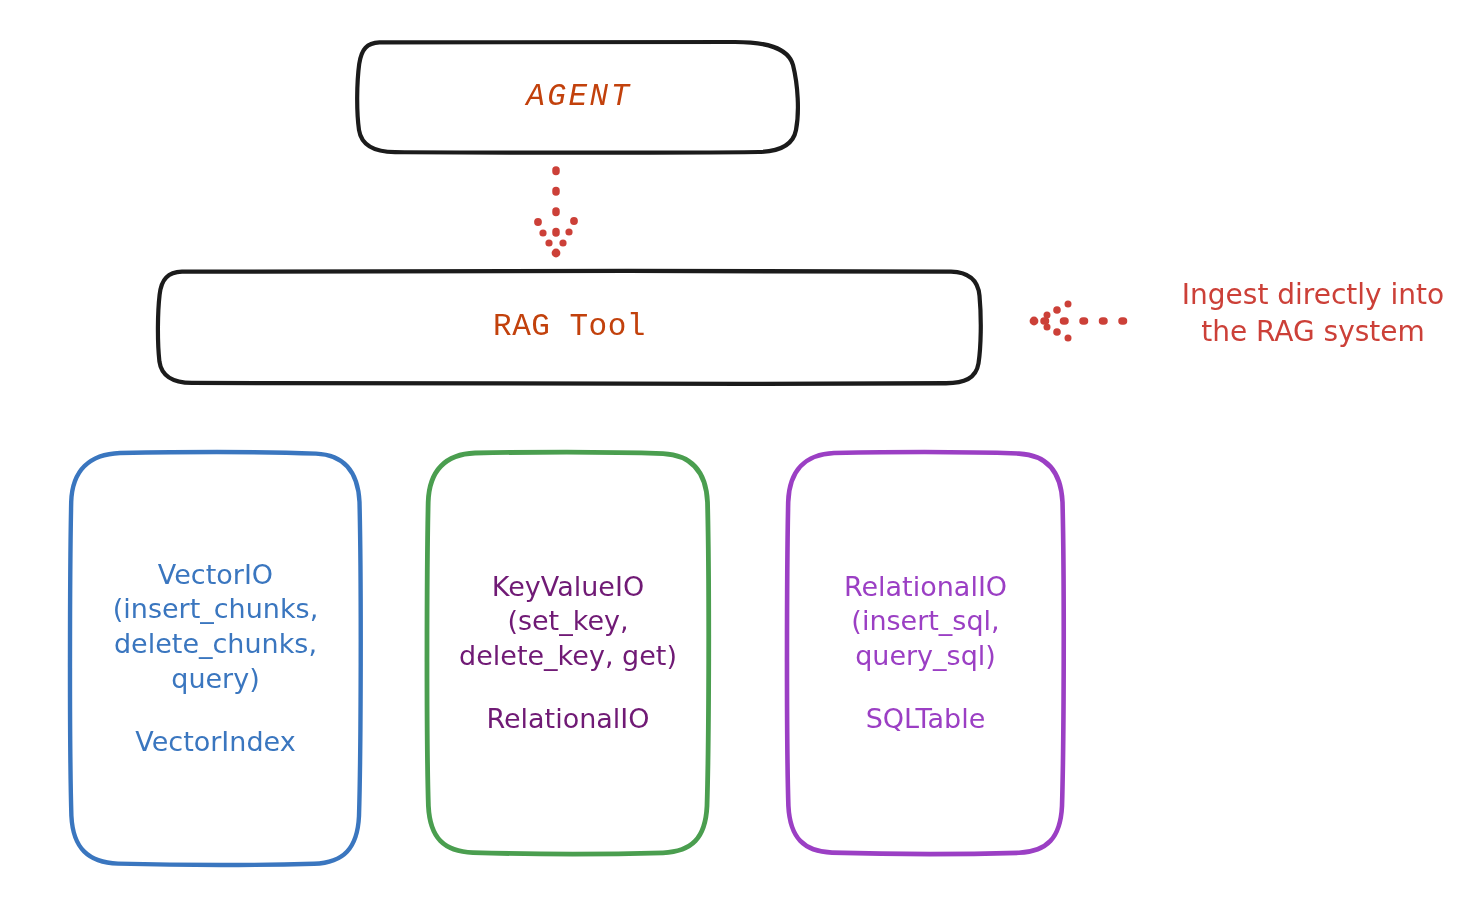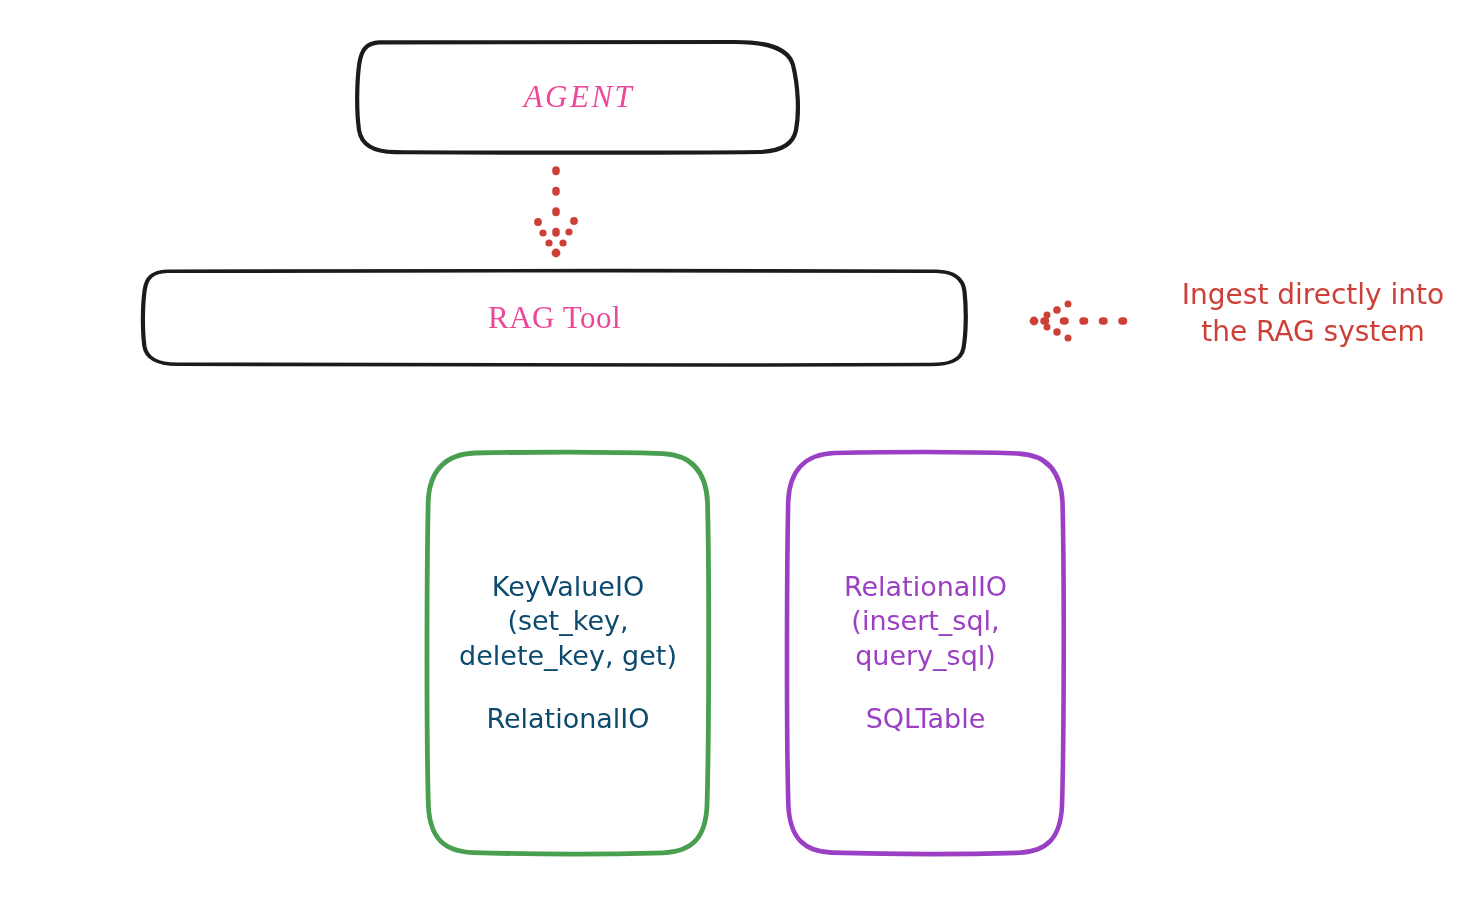--- a/index.html
+++ b/index.html
@@ -34,24 +34,24 @@
   }
 
   
   #agent-box {
     left: 355px;
     top: 40px;
     width: 448px;
     height: 114px;
   }
   #rag-tool-box {
-    left: 141px;
+    left: 156px;
     top: 269px;
     width: 827px;
-    height: 97px;
+    height: 116px;
   }
 
   
   #vector-io-box {
     left: 68px;
     top: 450px;
     width: 295px;
     height: 417px;
   }
   #key-value-io-box {
@@ -81,25 +81,25 @@
     position: relative;
     z-index: 2;
     text-align: center;
     line-height: 1.22;
     white-space: pre-line;
     pointer-events: none;
   }
 
   
   .title-text {
-    font-family: Liberation Serif, serif;
+    font-family: Liberation Mono, monospace;
     font-size: 31px;
     font-weight: 400;
     letter-spacing: 2.5px;
-    color: #ec4899;
+    color: #c2410c;
     font-style: italic;
   }
   #rag-tool-label {
     font-size: 31px;
     letter-spacing: 0.5px;
     font-style: normal;
   }
 
   
   .leaf-text {
@@ -109,21 +109,21 @@
     line-height: 1.28;
   }
   .leaf-sub {
     display: block;
     margin-top: 30px;
     font-size: 27px;
     font-weight: 500;
   }
 
   #vector-io-box .leaf-text, #vector-io-box .leaf-sub { color: #3a76bf; }
-  #key-value-io-box .leaf-text, #key-value-io-box .leaf-sub { color: #0c4a6e; }
+  #key-value-io-box .leaf-text, #key-value-io-box .leaf-sub { color: #701a75; }
   #relational-io-box .leaf-text, #relational-io-box .leaf-sub { color: #9b3fc4; }
 
   
   #ingest-annotation {
     position: absolute;
     left: 1148px;
     top: 276px;
     width: 330px;
     color: #cc4038;
     font-family: "DejaVu Sans", sans-serif;
@@ -162,20 +162,35 @@
   <div class="node-box" id="rag-tool-box">
     <svg class="box-outline" viewBox="0 0 827 113" preserveAspectRatio="none">
       <path d="M26,2.6 C200,1.0 560,2.0 795,2.6 C812,3 822,10 823.5,26
                C825.6,48 825,76 822.5,92 C820,107 808,111 790,111.3
                C520,112.6 200,111.6 36,111 C17,110.6 5.5,105 3.4,90
                C1.2,70 1.6,42 3.6,25 C5.4,9.5 12,3.2 26,2.6 Z" fill="#ffffff" stroke="#1b1b1b" stroke-width="4.2" stroke-linecap="round" stroke-linejoin="round"></path>
     </svg>
     <div class="box-label title-text" id="rag-tool-label">RAG Tool</div>
   </div>
 
+  <div class="node-box" id="vector-io-box">
+    <svg class="box-outline" viewBox="0 0 295 417" preserveAspectRatio="none">
+      <path d="M52,3.0 C130,1.6 215,2.4 248,3.6 C276,4.8 290,22 291.5,52
+               C293.4,130 293,300 291,366 C289.5,398 276,412.5 246,413.8
+               C180,415.6 100,415 50,413.6 C20,412.5 5,398 3.4,366
+               C1.3,298 1.8,118 3.2,52 C4.2,20 22,4.2 52,3.0 Z" fill="#ffffff" stroke="#3a76bf" stroke-width="4.4" stroke-linecap="round" stroke-linejoin="round"></path>
+    </svg>
+    <div class="box-label">
+      <span class="leaf-text">VectorIO
+(insert_chunks,
+delete_chunks,
+query)</span>
+      <span class="leaf-sub">VectorIndex</span>
+    </div>
+  </div>
 
   <div class="node-box" id="key-value-io-box">
     <svg class="box-outline" viewBox="0 0 286 406" preserveAspectRatio="none">
       <path d="M50,3.0 C125,1.6 205,2.4 238,3.6 C267,5 281,22 282.5,52
                C284.4,128 284,292 282,356 C280.5,388 267,401.5 238,402.8
                C175,404.6 96,404 48,402.6 C19,401.5 5,388 3.4,356
                C1.3,290 1.8,116 3.2,52 C4.2,20 21,4.2 50,3.0 Z" fill="#ffffff" stroke="#4a9e4f" stroke-width="4.8" stroke-linecap="round" stroke-linejoin="round"></path>
     </svg>
     <div class="box-label">
       <span class="leaf-text">KeyValueIO

